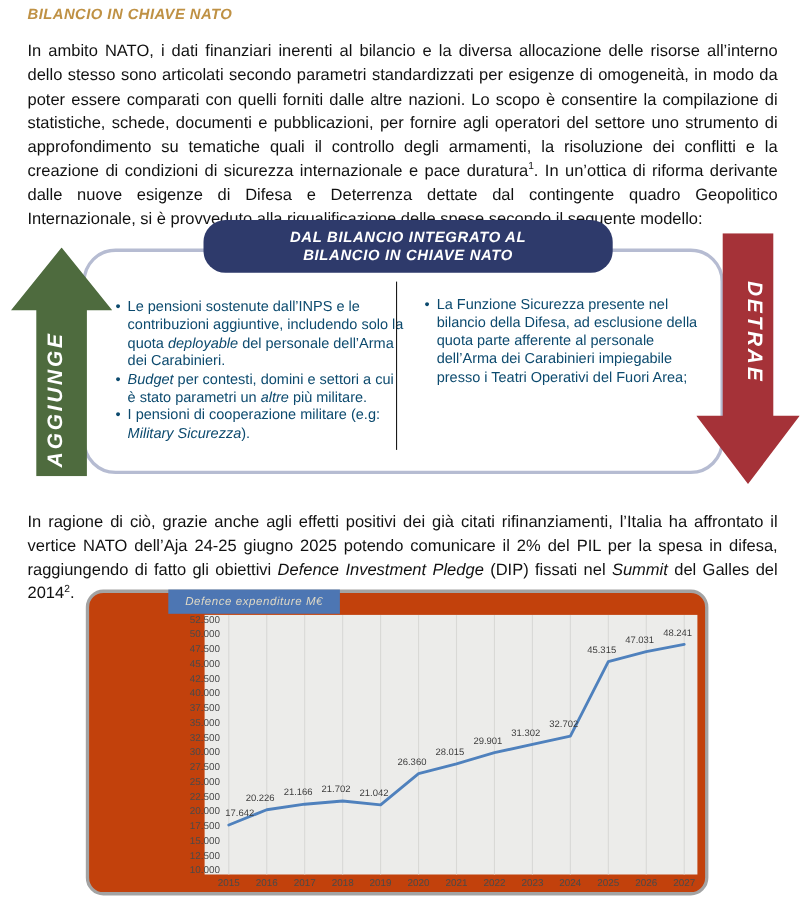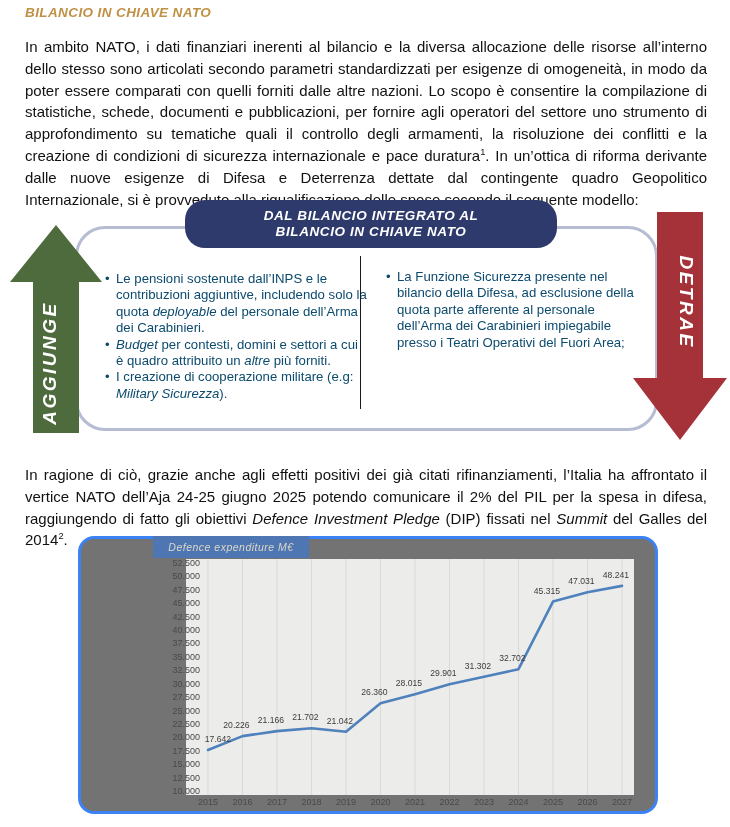--- a/index.html
+++ b/index.html
@@ -35,21 +35,21 @@
   .col li{position:relative;padding-left:12px;}
   .col li::before{content:"\2022";position:absolute;left:1px;top:0;}
   .col-left{left:88px;top:57px;width:263px;}
   .col-right{left:369px;top:55px;width:262px;}
   .col em, .body-text em{font-style:italic;}
   .dg-divider{position:absolute;left:360px;top:58px;width:1px;height:153px;
     background:#1a1a1a;z-index:2;}
 
   
   .chart-card{position:absolute;left:78px;top:536px;width:560px;height:272px;
-    border:3px solid #3b82f6;border-radius:16px;background:#737373;padding-left:14px;}
+    border:3px solid #a3a3a3;border-radius:16px;background:#c2410c;}
   .chart-tab{position:absolute;left:72px;top:-3px;width:156px;height:22px;
     background:#4d76b3;z-index:2;text-align:center;line-height:22px;
     font-size:10.5px;font-style:italic;color:#ded8c6;letter-spacing:.5px;}
   #chart-svg{position:absolute;left:5px;top:14px;width:548px;height:254px;
     font-family:"Liberation Sans",sans-serif;}
 </style>
 </head>
 <body>
 
 <div class="page">
@@ -71,22 +71,22 @@
       <text class="arrow-label" x="46" y="138" text-anchor="middle" transform="rotate(-90 46 138)">AGGIUNGE</text>
     </svg>
 
     <svg class="arrow-svg arrow-down" width="94" height="228" viewBox="0 0 94 228">
       <polygon points="24,0 70,0 70,166 94,166 47,228 0,166 24,166" fill="#a53238"></polygon>
       <text class="arrow-label" x="47" y="90" text-anchor="middle" transform="rotate(90 47 90)">DETRAE</text>
     </svg>
 
     <ul class="col col-left">
       <li><span>Le pensioni sostenute dall’INPS e le contribuzioni aggiuntive, includendo solo la quota </span><em>deployable</em><span> del personale dell’Arma dei Carabinieri.</span></li>
-      <li><em>Budget</em><span> per contesti, domini e settori a cui è quadro attribuito un </span><em>altre</em><span> più forniti.</span></li>
-      <li><span>I creazione di cooperazione militare (e.g: </span><em>Military Sicurezza</em><span>).</span></li>
+      <li><em>Budget</em><span> per contesti, domini e settori a cui è stato parametri un </span><em>altre</em><span> più militare.</span></li>
+      <li><span>I pensioni di cooperazione militare (e.g: </span><em>Military Sicurezza</em><span>).</span></li>
     </ul>
 
     <div class="dg-divider"></div>
 
     <ul class="col col-right">
       <li><span>La Funzione Sicurezza presente nel bilancio della Difesa, ad esclusione della quota parte afferente al personale dell’Arma dei Carabinieri impiegabile presso i Teatri Operativi del Fuori Area;</span></li>
     </ul>
   </div>
 
   <p class="body-text p2"><span>In ragione di ciò, grazie anche agli effetti positivi dei già citati rifinanziamenti, l’Italia ha affrontato il vertice NATO dell’Aja 24-25 giugno 2025 potendo comunicare il 2% del PIL per la spesa in difesa, raggiungendo di fatto gli obiettivi </span><em>Defence Investment Pledge</em><span> (DIP) fissati nel </span><em>Summit</em><span> del Galles del 2014</span><sup>2</sup><span>.</span></p>

